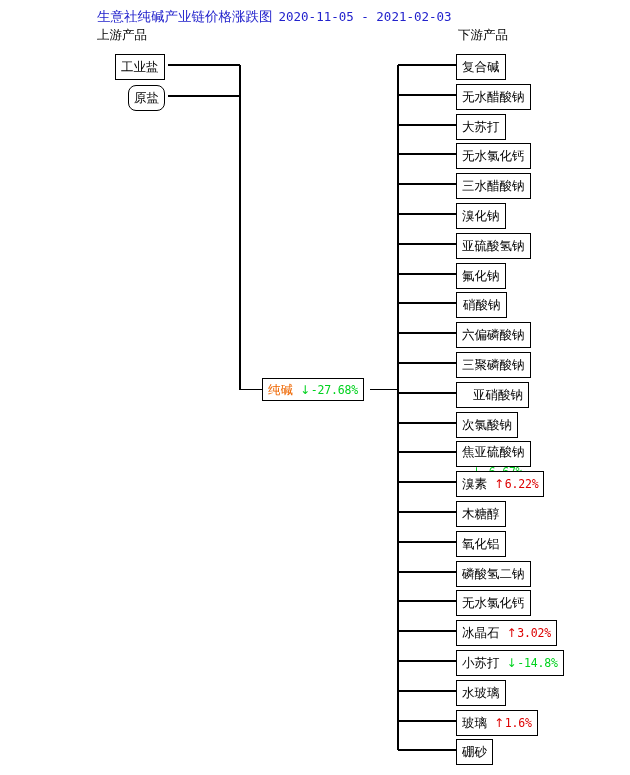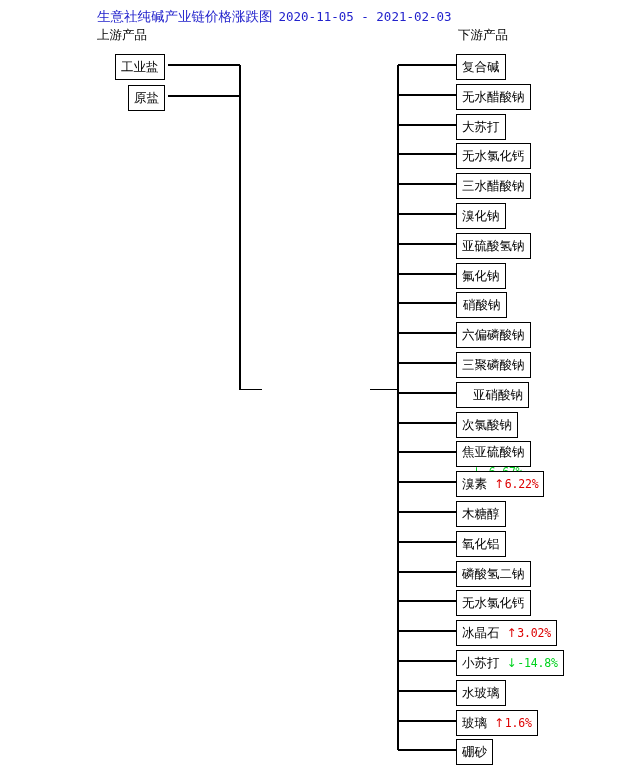--- a/index.html
+++ b/index.html
@@ -102,21 +102,21 @@
     top: 378px;
     height: 23px;
   }
   #node-center .nm {
     color: #ee6600;
     font-size: 12.5px;
   }
 
   
   #node-up-0 { left: 115px; top: 54px; }
-  #node-up-1 { left: 128px; top: 85px; }
+  #node-up-1 { left: 128px; top: 85px; border-radius: 8px; }
 
   
   .node.down-node { left: 456px; }
 </style>
 </head>
 <body>
 
 <div id="chart-root">
 
   <div class="title-bar">
@@ -135,20 +135,24 @@
       </g>
   </svg>
 
   <div class="node" id="node-up-0">
     <span class="nm">工业盐</span>
   </div>
   <div class="node" id="node-up-1">
     <span class="nm">原盐</span>
   </div>
 
+  <div class="node" id="node-center">
+    <span class="nm">纯碱</span>
+    <span class="pct down"><span class="arrow">↓</span><span>-27.68%</span></span>
+  </div>
 
   <div id="downstream-container">
       <div class="node down-node" style="top: 54px;">
         <span class="nm">复合碱</span>
       </div>
       <div class="node down-node" style="top: 84px;">
         <span class="nm">无水醋酸钠</span>
       </div>
       <div class="node down-node" style="top: 114px;">
         <span class="nm">大苏打</span>

